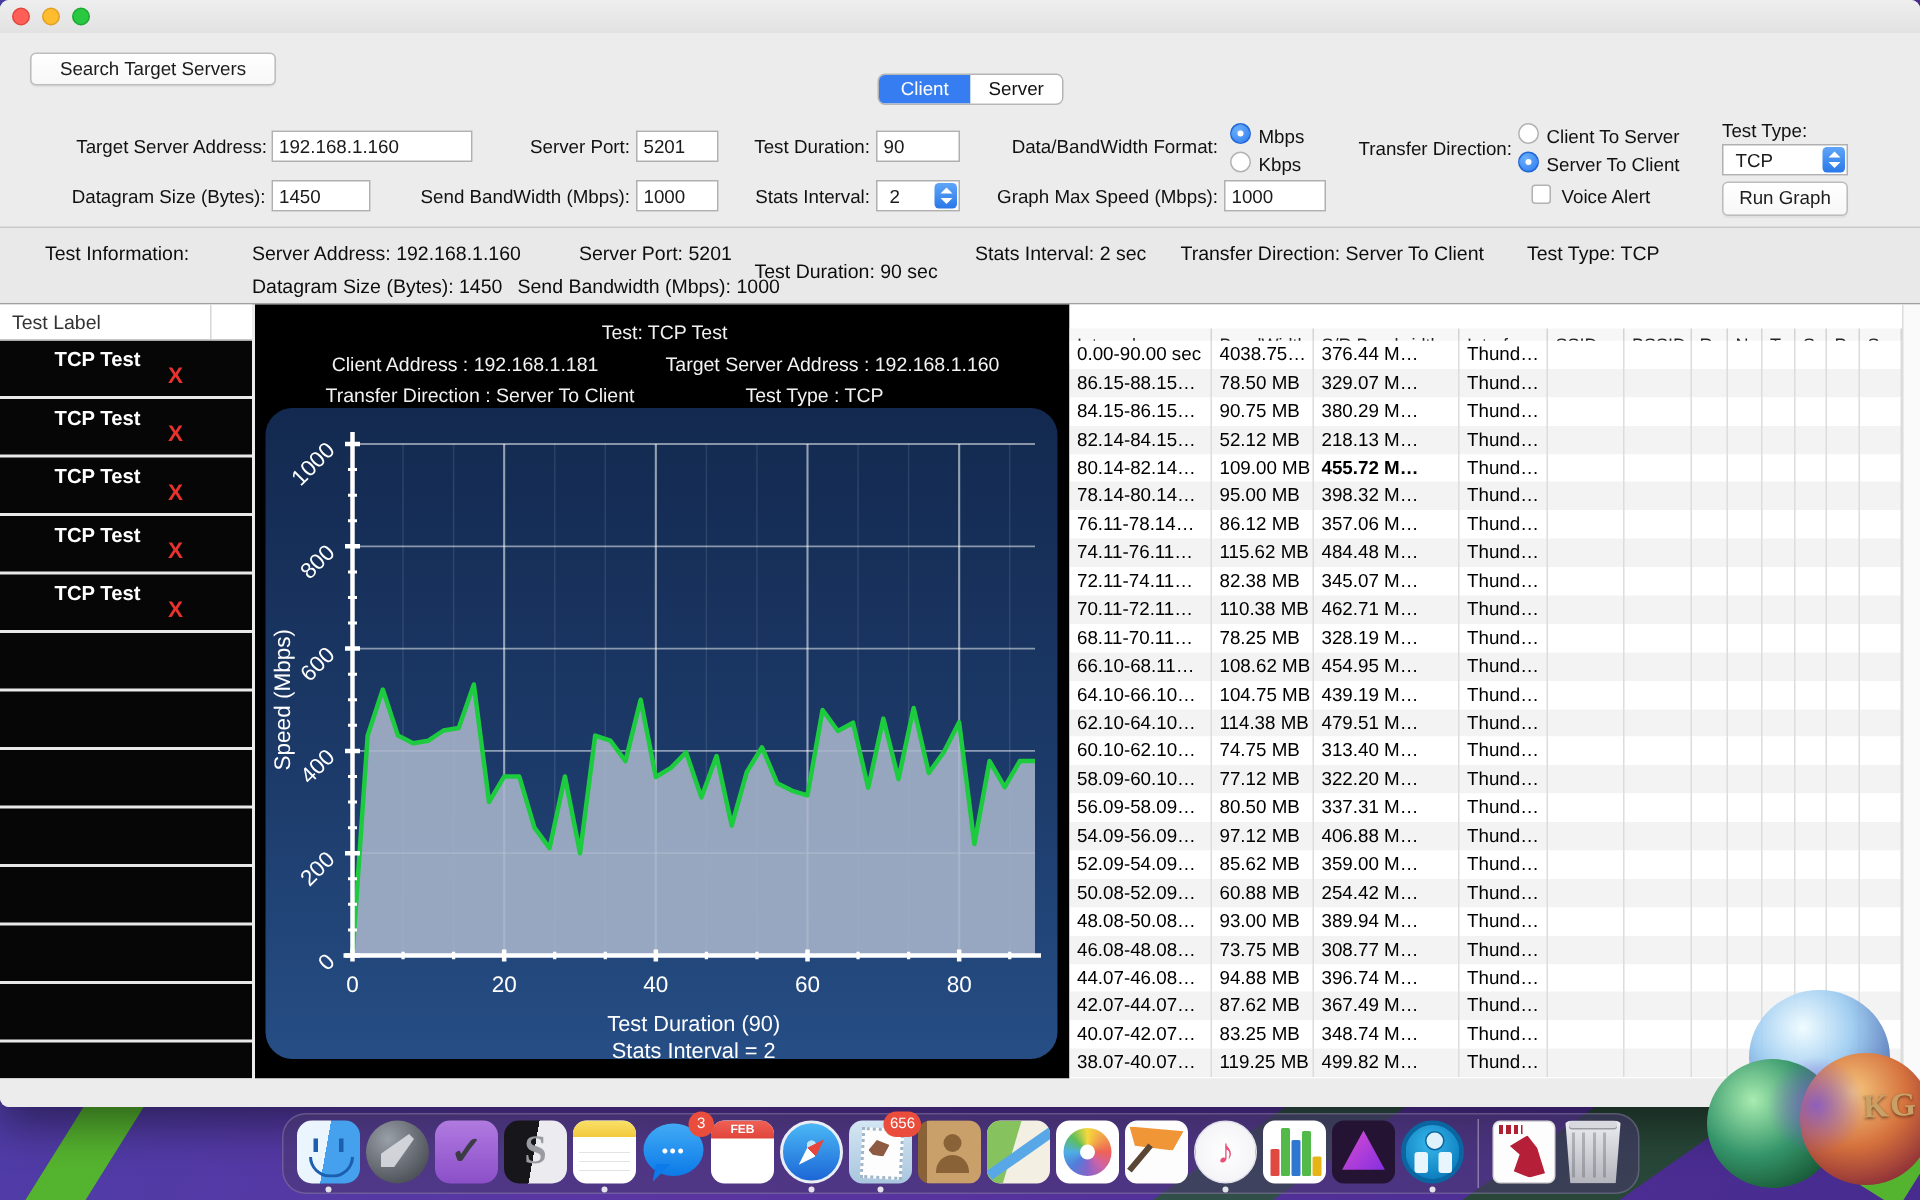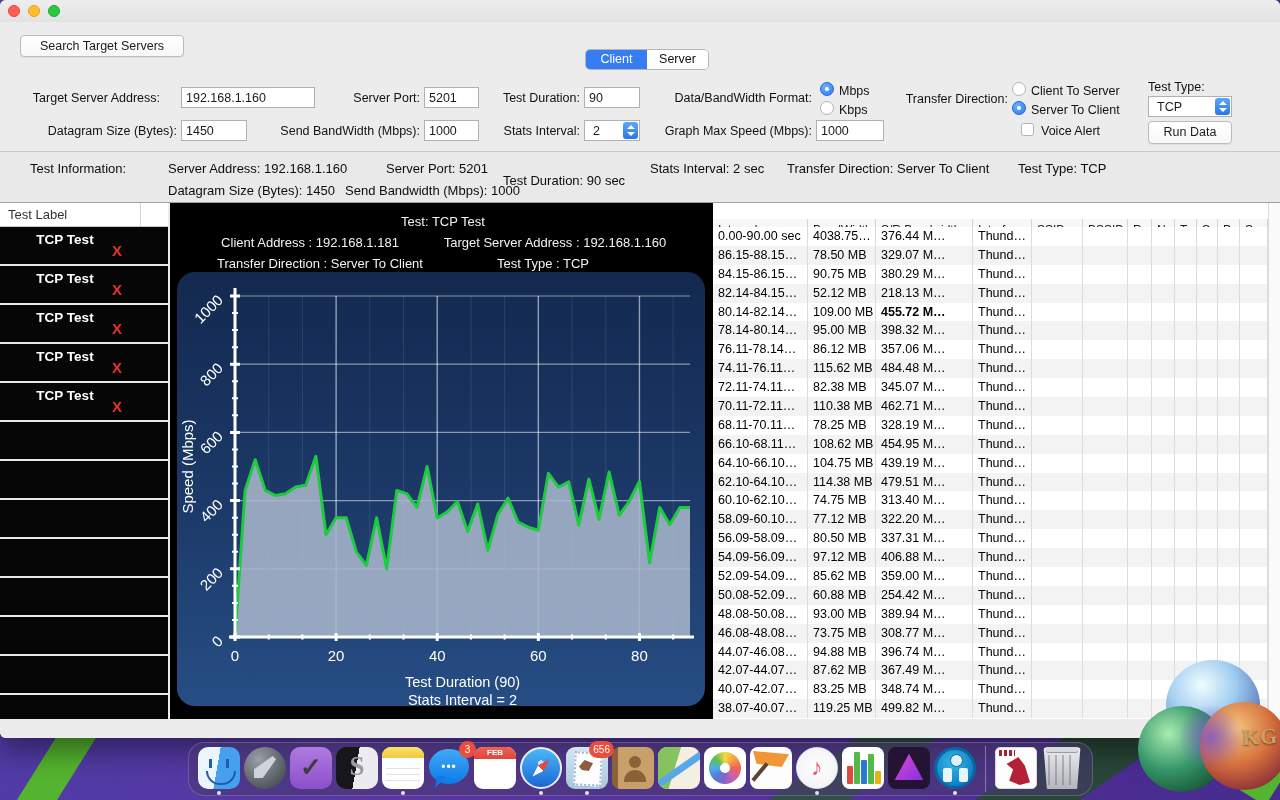--- a/index.html
+++ b/index.html
@@ -220,21 +220,21 @@
     <div class="tl yellow"></div>
     <div class="tl green"></div>
   </div>
 
   <div class="btn" id="search-btn">Search Target Servers</div>
   <div class="seg">
     <div class="seg-item active">Client</div>
     <div class="seg-item">Server</div>
   </div>
 
-  <span class="flabel" style="left:10px;top:91px;width:150px">Target Server Address:</span>
+  <span class="flabel" style="left:28px;top:91px;width:150px">Target Server Address:</span>
   <input class="finput" style="left: 181px; top: 87px; width: 134px;" value="192.168.1.160">
   <span class="flabel" style="left:330px;top:91px;width:90px">Server Port:</span>
   <input class="finput" style="left: 424px; top: 87px; width: 55px;" value="5201">
   <span class="flabel" style="left:490px;top:91px;width:90px">Test Duration:</span>
   <input class="finput" style="left: 584px; top: 87px; width: 56px;" value="90">
   <span class="flabel" style="left:660px;top:91px;width:152px">Data/BandWidth Format:</span>
   <div class="radio on" style="left:820px;top:82px"></div>
   <span class="rlabel" style="left:839px;top:84px">Mbps</span>
   <div class="radio" style="left:820px;top:101px"></div>
   <span class="rlabel" style="left:839px;top:103px">Kbps</span>
@@ -255,21 +255,21 @@
   <input class="finput" style="left: 424px; top: 120px; width: 55px;" value="1000">
   <span class="flabel" style="left:490px;top:124px;width:90px">Stats Interval:</span>
   <div class="stepwrap" style="left:584px;top:120px;width:56px">
     <span class="val">2</span>
     <div class="stepper"></div>
   </div>
   <span class="flabel" style="left:650px;top:124px;width:162px">Graph Max Speed (Mbps):</span>
   <input class="finput" style="left: 816px; top: 120px; width: 68px;" value="1000">
   <div class="checkbox" style="left:1021px;top:123px"></div>
   <span class="rlabel" style="left:1041px;top:124px">Voice Alert</span>
-  <div class="btn" id="run-btn">Run Data</div>
+  <div class="btn" id="run-btn">Run Graph</div>
 
   <div class="divider-line"></div>
 
   <div class="testinfo">
     <span class="ti-item" style="left:30px;top:9px">Test Information:</span>
     <span class="ti-item" style="left:168px;top:9px">Server Address: 192.168.1.160</span>
     <span class="ti-item" style="left:386px;top:9px">Server Port: 5201</span>
     <span class="ti-item" style="left:503px;top:21px">Test Duration: 90 sec</span>
     <span class="ti-item" style="left:650px;top:9px">Stats Interval: 2 sec</span>
     <span class="ti-item" style="left:787px;top:9px">Transfer Direction:  Server To Client</span>

